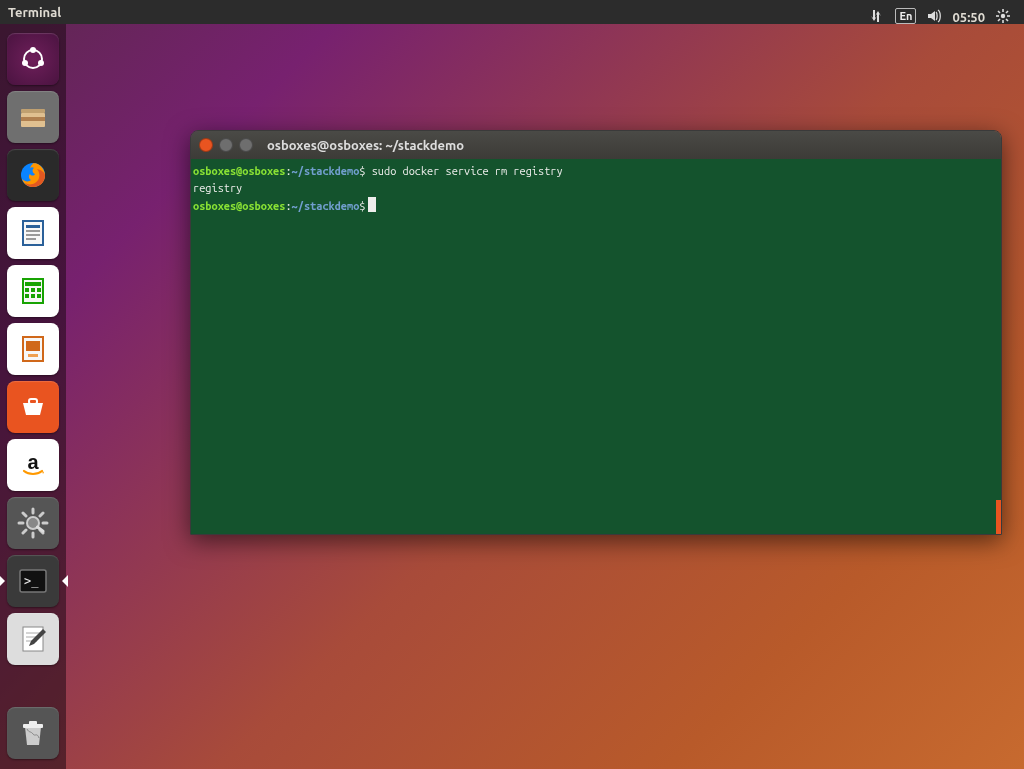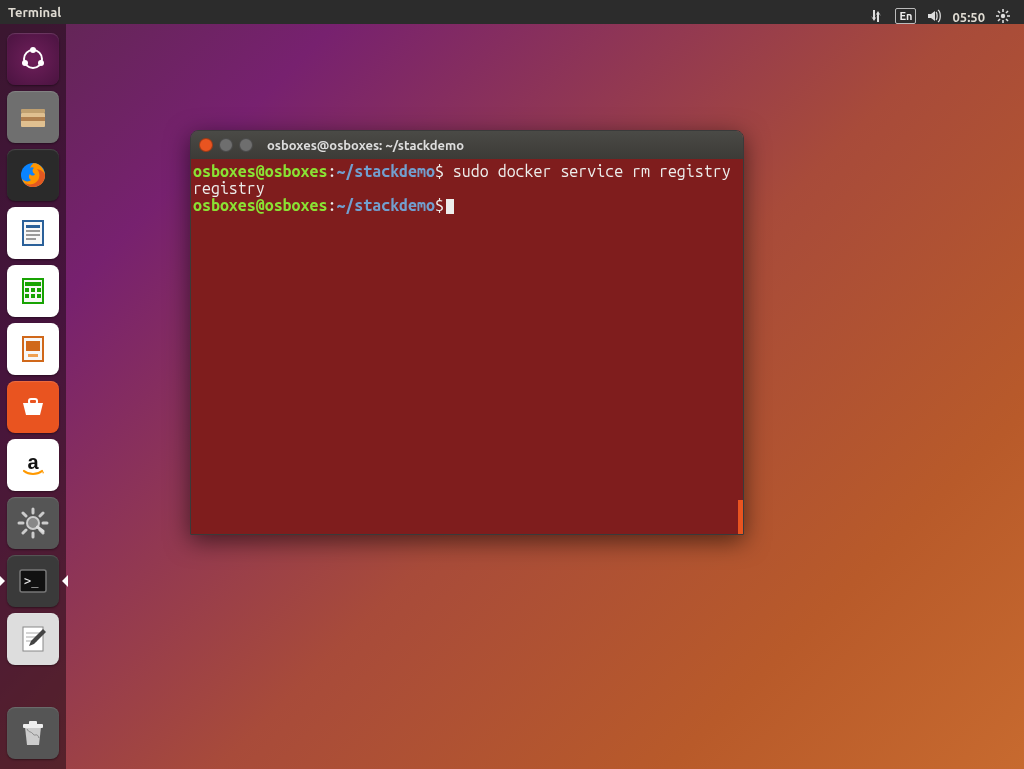--- a/index.html
+++ b/index.html
@@ -85,21 +85,21 @@
     border-top: 5px solid transparent;
     border-bottom: 5px solid transparent;
     border-left: 5px solid #fff;
   }
   .launcher-item svg { width: 36px; height: 36px; }
   
   .terminal-window {
     position: absolute;
     left: 190px;
     top: 130px;
-    width: 554px;
+    width: 812px;
     height: 405px;
     border-radius: 8px 8px 0 0;
     box-shadow: 0 6px 24px rgba(0,0,0,0.55);
     display: flex;
     flex-direction: column;
     overflow: hidden;
     border: 1px solid #3a3a3a;
   }
   .titlebar {
     height: 28px;
@@ -116,24 +116,24 @@
     width: 14px; height: 14px;
     border-radius: 50%;
     border: 1px solid rgba(0,0,0,0.3);
   }
   .win-btn.close { background: #e95420; }
   .win-btn.min { background: #6e6e6e; }
   .win-btn.max { background: #6e6e6e; }
   .titlebar .title { margin-left: 8px; }
   .terminal-body {
     flex: 1;
-    background: #7f1d1d;
+    background: #14532d;
     padding: 4px 2px;
     font-family: "Ubuntu Mono", "DejaVu Sans Mono", monospace;
-    font-size: 16px;
+    font-size: 11px;
     line-height: 17px;
     color: #eeeeec;
     white-space: pre;
     position: relative;
   }
   .t-user { color: #8ae234; font-weight: bold; }
   .t-path { color: #729fcf; font-weight: bold; }
   .t-white { color: #eeeeec; }
   .cursor {
     display: inline-block;

